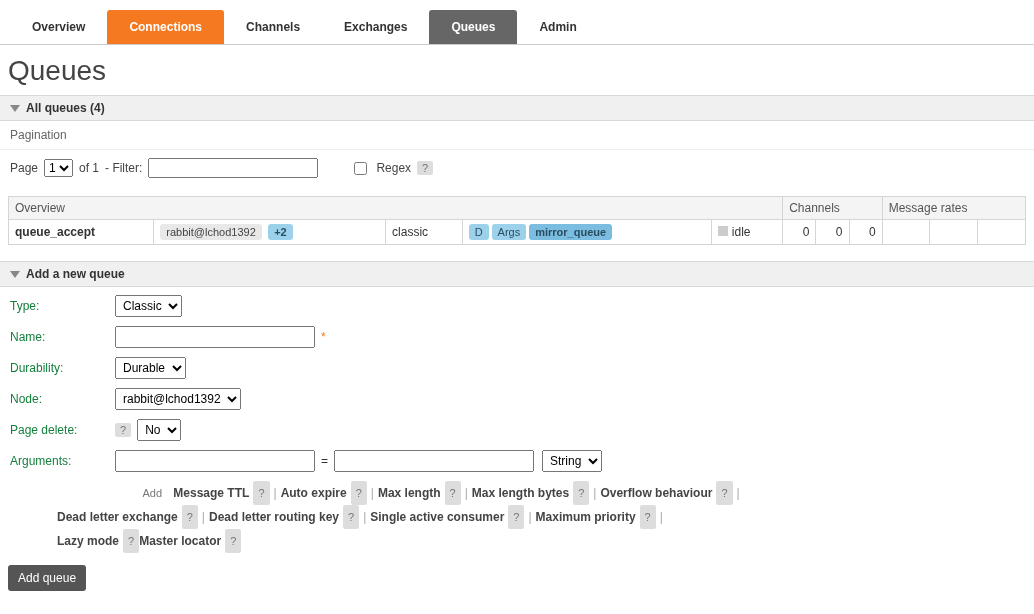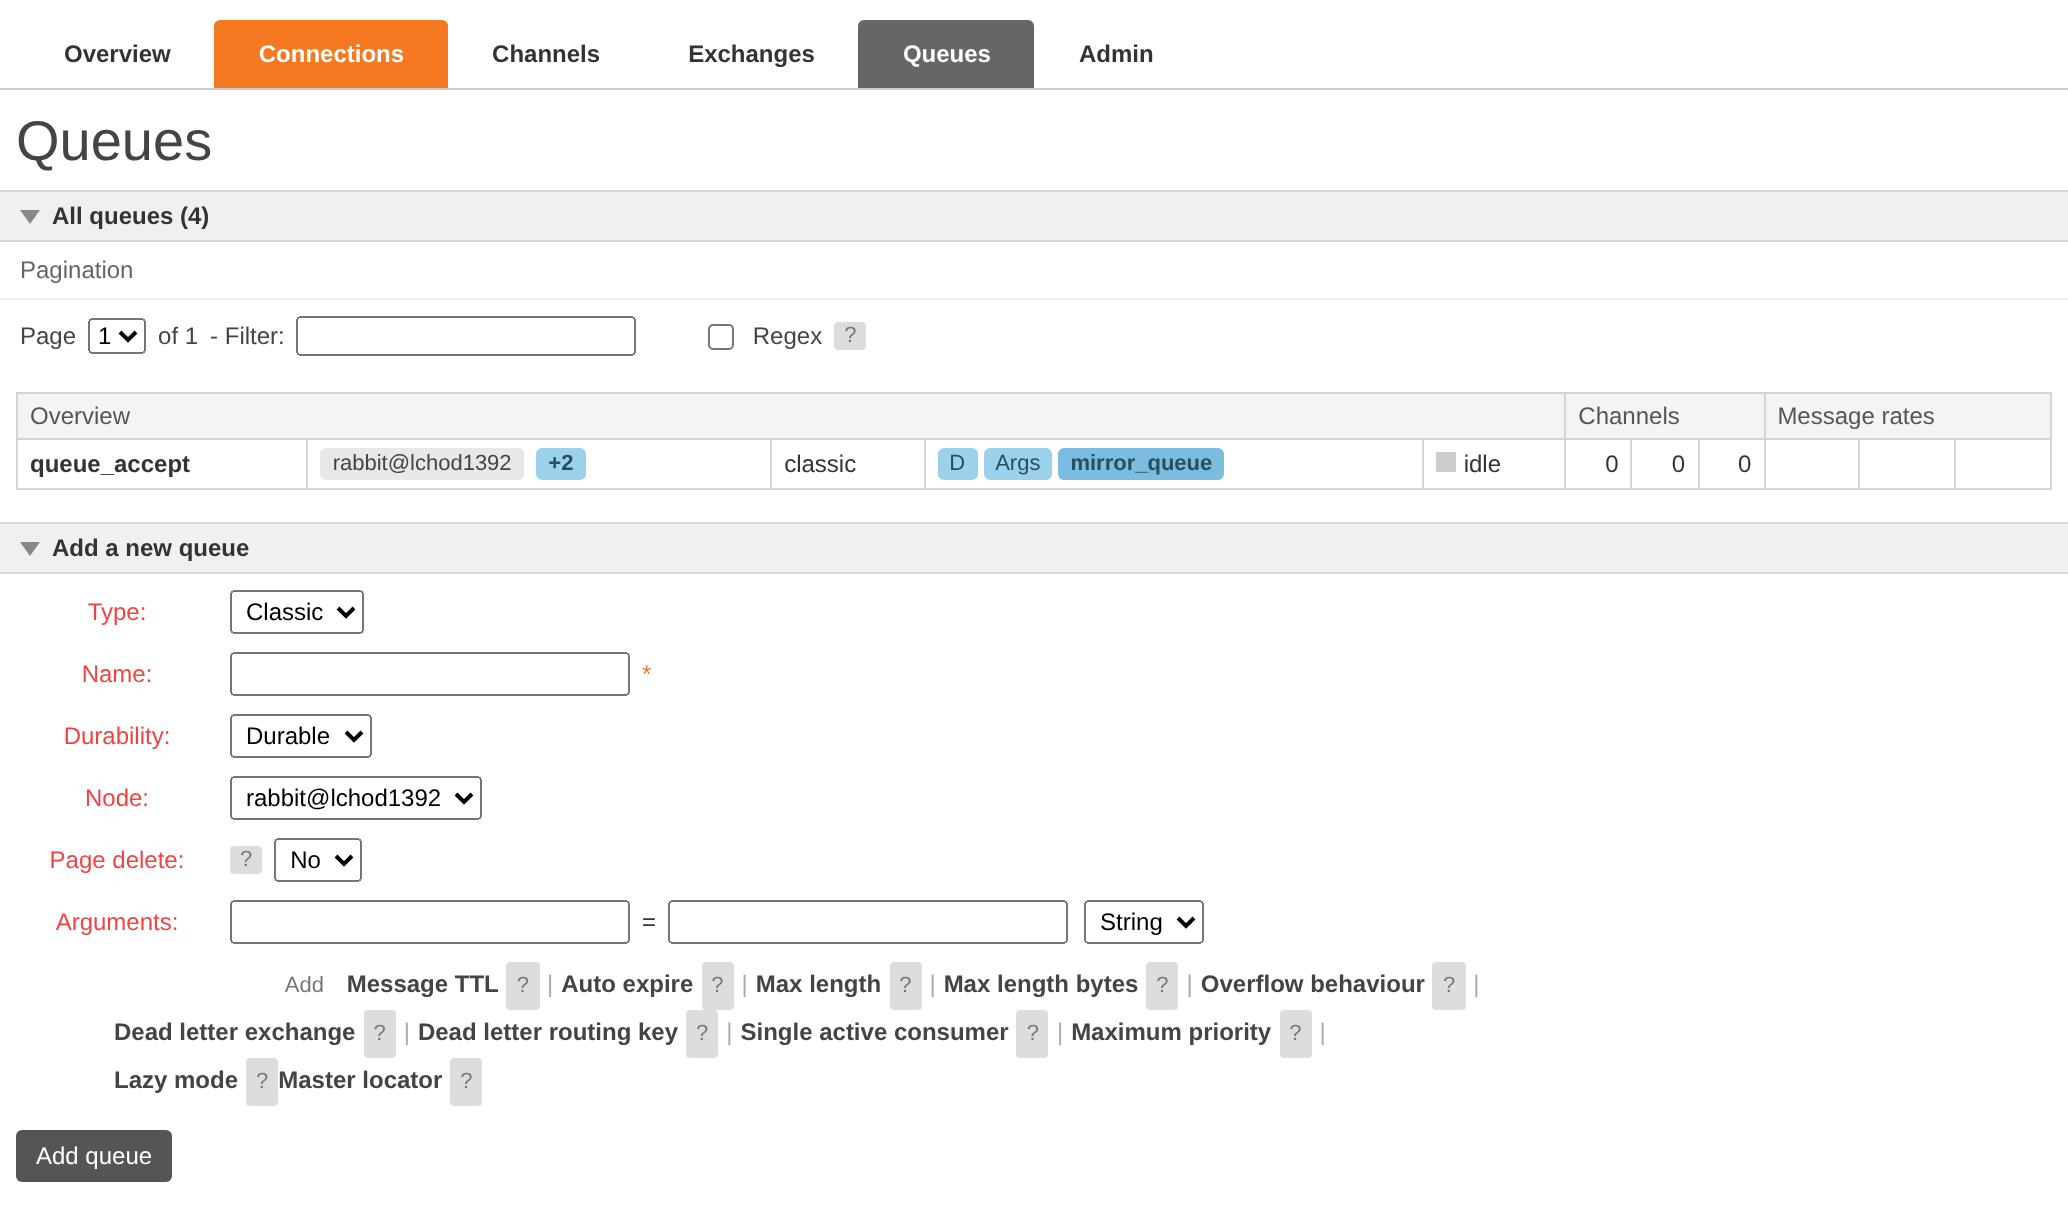--- a/index.html
+++ b/index.html
@@ -122,23 +122,23 @@
   .form {
     padding: 8px 10px 4px;
   }
   .form-row {
     display: flex;
     align-items: center;
     margin-bottom: 9px;
   }
   .form-label {
     width: 105px;
-    text-align: center;
+    text-align: left;
     padding-right: 8px;
-    color: #ef4444;
+    color: #15803d;
   }
   .form-row select, .form-row input[type=text] {
     font-size: 12px;
     padding: 2px 3px;
     height: 22px;
   }
   .input-name { width: 200px; }
   .input-arg { width: 200px; }
   .input-argv { width: 200px; }
   .req { color: #f47920; margin-left:6px;}

